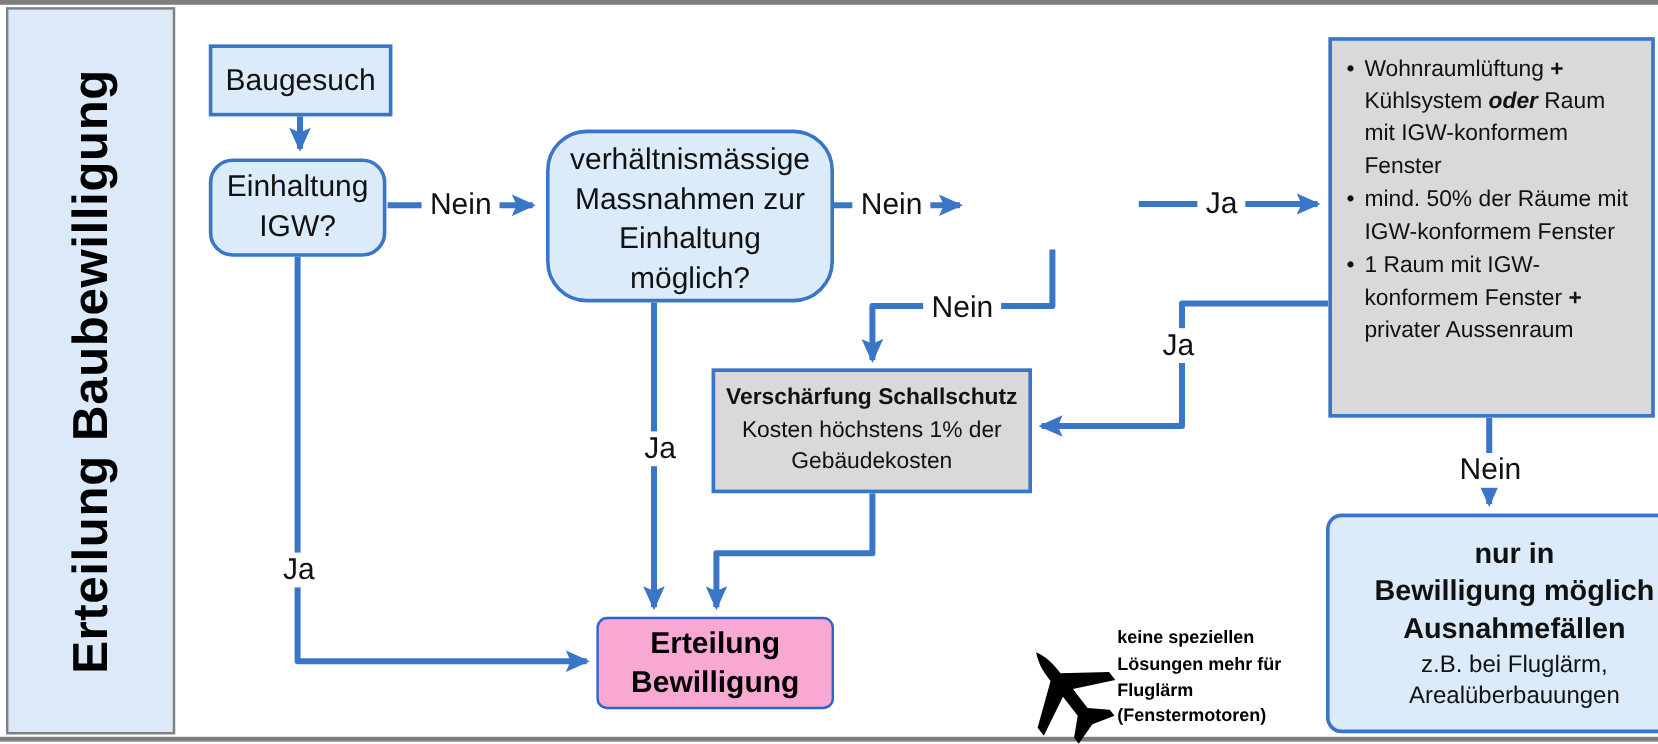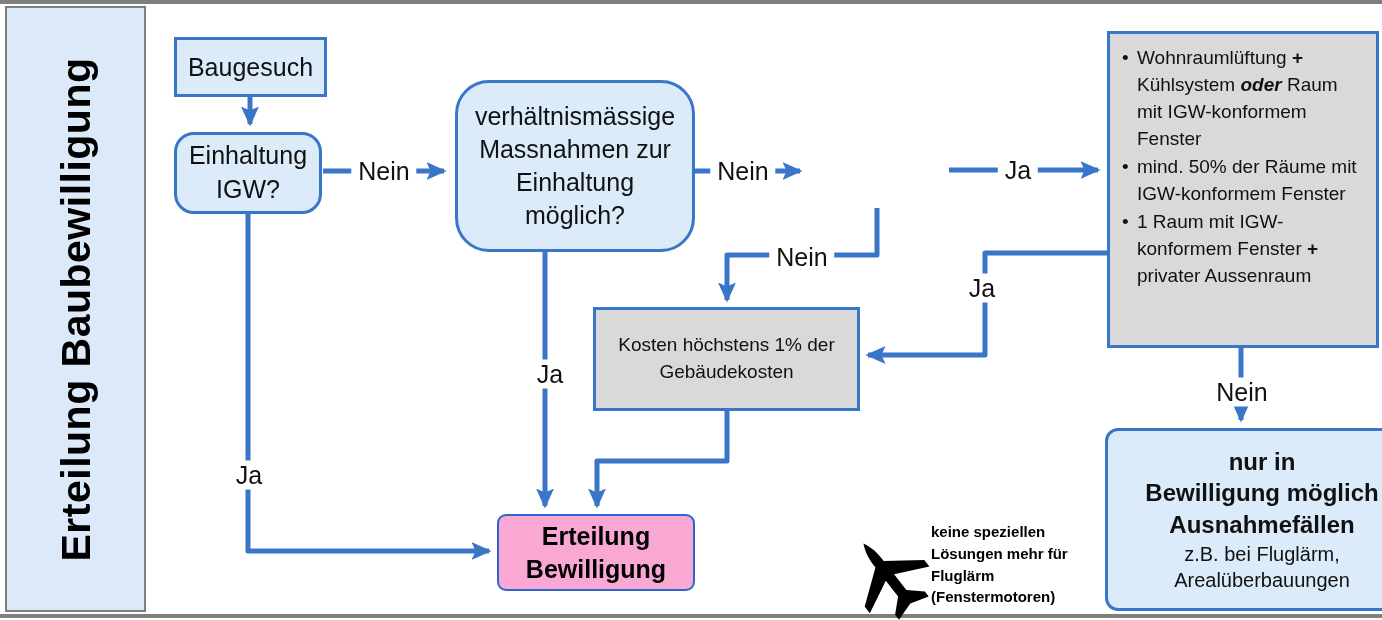--- a/index.html
+++ b/index.html
@@ -26,21 +26,21 @@
   .node{
     position:absolute;box-sizing:border-box;z-index:2;
     display:flex;flex-direction:column;align-items:center;justify-content:center;
     text-align:center;
   }
   .blue-fill{background:#dcebfa;border:3px solid #3a76c8;}
   .gray-fill{background:#d9d9d9;border:3px solid #3a76c8;}
 
   .n-baugesuch{left:174px;top:26px;width:153px;height:60px;font-size:25px;margin-top:11px;}
   .n-einhaltung{left:174px;top:132px;width:148px;height:82px;border-radius:20px;font-size:25px;line-height:1.35;}
-  .n-massnahmen{left:455px;top:80px;width:240px;height:172px;border-radius:34px;font-size:25px;line-height:1.32;}
+  .n-massnahmen{left:455px;top:108px;width:240px;height:144px;border-radius:34px;font-size:25px;line-height:1.32;justify-content:flex-end;}
   .n-wohneinheiten{left:808px;top:131px;width:141px;height:77px;border-radius:38px;font-size:23px;line-height:1.3;}
   .n-requirements{left:1107px;top:31px;width:272px;height:317px;font-size:19px;line-height:1.42;
     justify-content:flex-start;align-items:stretch;text-align:left;padding:11px 8px 8px 10px;}
   .n-requirements ul{list-style:none;margin:0;padding:0;}
   .n-requirements li{position:relative;padding-left:17px;margin-bottom:1px;}
   .n-requirements li .dot{position:absolute;left:2px;top:0;}
   .n-schallschutz{left:593px;top:307px;width:267px;height:104px;font-size:19px;line-height:1.4;}
   .n-schallschutz .t{font-weight:bold;}
   .n-erteilung{left:497px;top:514px;width:198px;height:77px;background:#f9a8d4;border:2px solid #2b66cc;
     border-radius:9px;font-size:25px;font-weight:bold;line-height:1.3;color:#000;}
@@ -118,20 +118,21 @@
       <li>
         <span class="dot">•</span><span>mind. 50% der Räume mit IGW-konformem Fenster</span>
       </li>
       <li>
         <span class="dot">•</span><span>1 Raum mit IGW-konformem Fenster </span><b>+</b><span> privater Aussenraum</span>
       </li>
     </ul>
   </div>
 
   <div class="node gray-fill n-schallschutz">
+    <span class="t">Verschärfung Schallschutz</span>
     <span class="line">Kosten höchstens 1% der</span>
     <span class="line">Gebäudekosten</span>
   </div>
 
   <div class="node n-erteilung">
     <span class="line">Erteilung</span>
     <span class="line">Bewilligung</span>
   </div>
 
   <div class="node blue-fill n-ausnahme">

